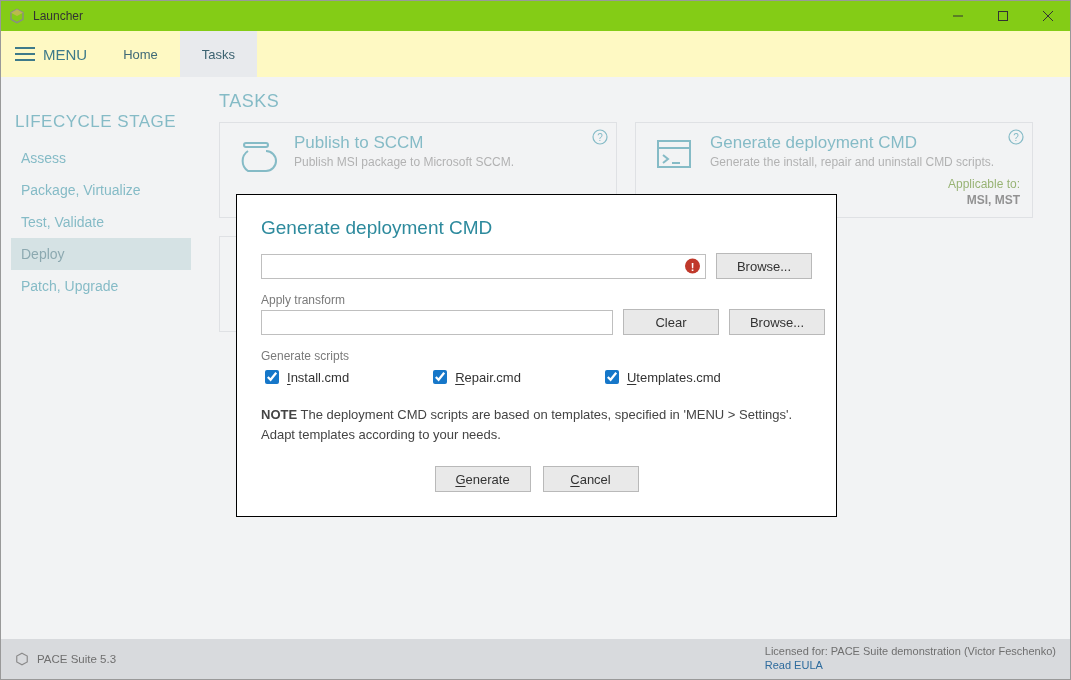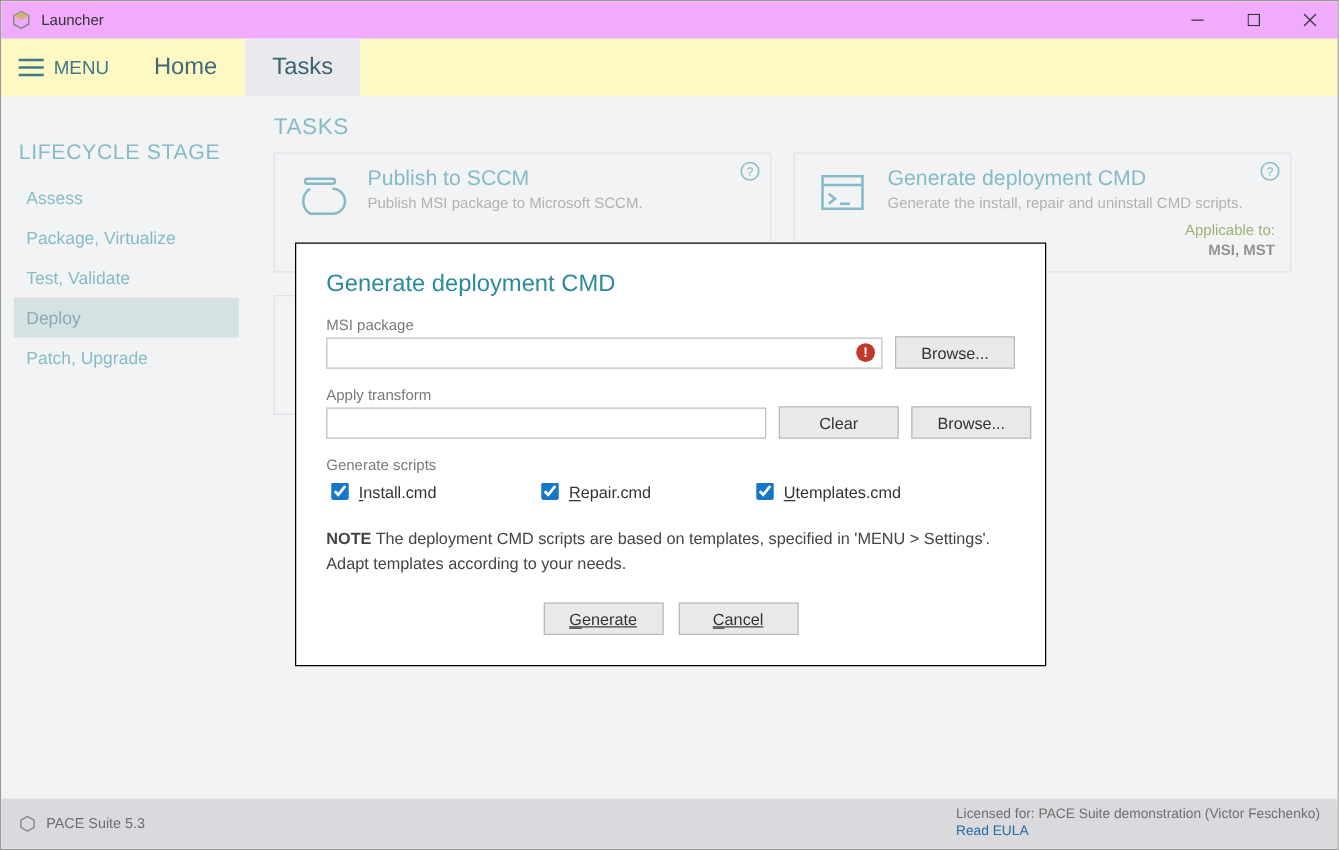--- a/index.html
+++ b/index.html
@@ -1,31 +1,31 @@
 <!DOCTYPE html>
 <html><head>
 <meta charset="utf-8">
 <style>
   * { box-sizing: border-box; }
   html, body { margin: 0; padding: 0; font-family: "Segoe UI", Arial, sans-serif; font-size: 13px; color: #444; background: #fff; }
   body { width: 1071px; height: 680px; position: relative; overflow: hidden; border: 1px solid #999; }
 
   
-  .titlebar { height: 30px; display: flex; align-items: center; padding: 0 0 0 8px; background: #f0abfc; }
+  .titlebar { height: 30px; display: flex; align-items: center; padding: 0 0 0 8px; background: #84cc16; }
   .titlebar .app-icon { width: 16px; height: 16px; margin-right: 8px; }
   .titlebar .title { flex: 1; font-size: 12px; color: #333; }
   .titlebar .win-controls { display: flex; align-items: center; height: 100%; }
   .titlebar .win-btn { width: 45px; height: 30px; display: flex; align-items: center; justify-content: center; }
 
   
   .menubar { height: 46px; background: #fef9c3; display: flex; align-items: stretch; padding-left: 14px; }
   .menu-btn { display: flex; align-items: center; color: #3e7a8a; font-size: 15px; padding: 0 14px 0 0; gap: 8px; }
   .hamburger { width: 20px; height: 14px; display: inline-flex; flex-direction: column; justify-content: space-between; }
   .hamburger span { display: block; height: 2px; background: #3e7a8a; }
-  .tab { display: flex; align-items: center; padding: 0 22px; color: #406a77; font-size: 19px; }
+  .tab { display: flex; align-items: center; padding: 0 22px; color: #406a77; font-size: 13px; }
   .tab.active { background: #e8eaed; font-weight: 500; color: #3b6270; }
 
   
   .main { position: relative; display: flex; height: calc(100% - 30px - 46px - 34px); background: #e8eaed; }
   .sidebar { width: 200px; padding: 14px 10px; margin-top: 21px; }
   .sidebar h3 { margin: 0 0 10px 4px; font-size: 17px; font-weight: 400; color: #2d8a9d; letter-spacing: 0.5px; }
   .side-item { padding: 8px 10px; color: #2d8a9d; font-size: 14px; border-radius: 0; }
   .side-item.selected { background: #b7cdd0; color: #3a6b78; }
 
   .content { flex: 1; padding: 14px 18px; }
@@ -63,21 +63,21 @@
 
   .checks { display: flex; gap: 80px; margin-top: 4px; margin-bottom: 18px; }
   .chk { display: flex; align-items: center; gap: 5px; font-size: 13px; color: #333; }
   .chk input { accent-color: #1677c9; width: 14px; height: 14px; }
   .chk .ul { text-decoration: underline; text-decoration-thickness: 1px; text-underline-offset: 2px; display: inline-block; }
   .chk .rest { }
 
   .note { font-size: 13px; color: #444; line-height: 1.5; margin-bottom: 22px; }
   .note b { font-weight: 600; }
 
-  .modal-actions { display: flex; justify-content: center; gap: 12px; text-decoration: underline; }
+  .modal-actions { display: flex; justify-content: center; gap: 12px; }
 
   
   .hex-icon svg { display: block; }
 </style>
 </head>
 <body>
 
 <div class="titlebar">
   <span class="app-icon hex-icon">
     <svg viewBox="0 0 24 24" width="16" height="16">
@@ -188,21 +188,20 @@
   <span>PACE Suite 5.3</span>
   <div class="f-right">
     <div>Licensed for: PACE Suite demonstration (Victor Feschenko)</div>
     <a href="#">Read EULA</a>
   </div>
 </div>
 
 <div class="modal">
   <h1>Generate deployment CMD</h1>
 
-  <span class="fld-label">MSI package</span>
   <div class="row">
     <div class="txt-wrap">
       <input type="text" class="txt" style="width: 100%;" value="">
       <span class="warn-badge">!</span>
     </div>
     <button class="btn">Browse...</button>
   </div>
 
   <span class="fld-label">Apply transform</span>
   <div class="row">

